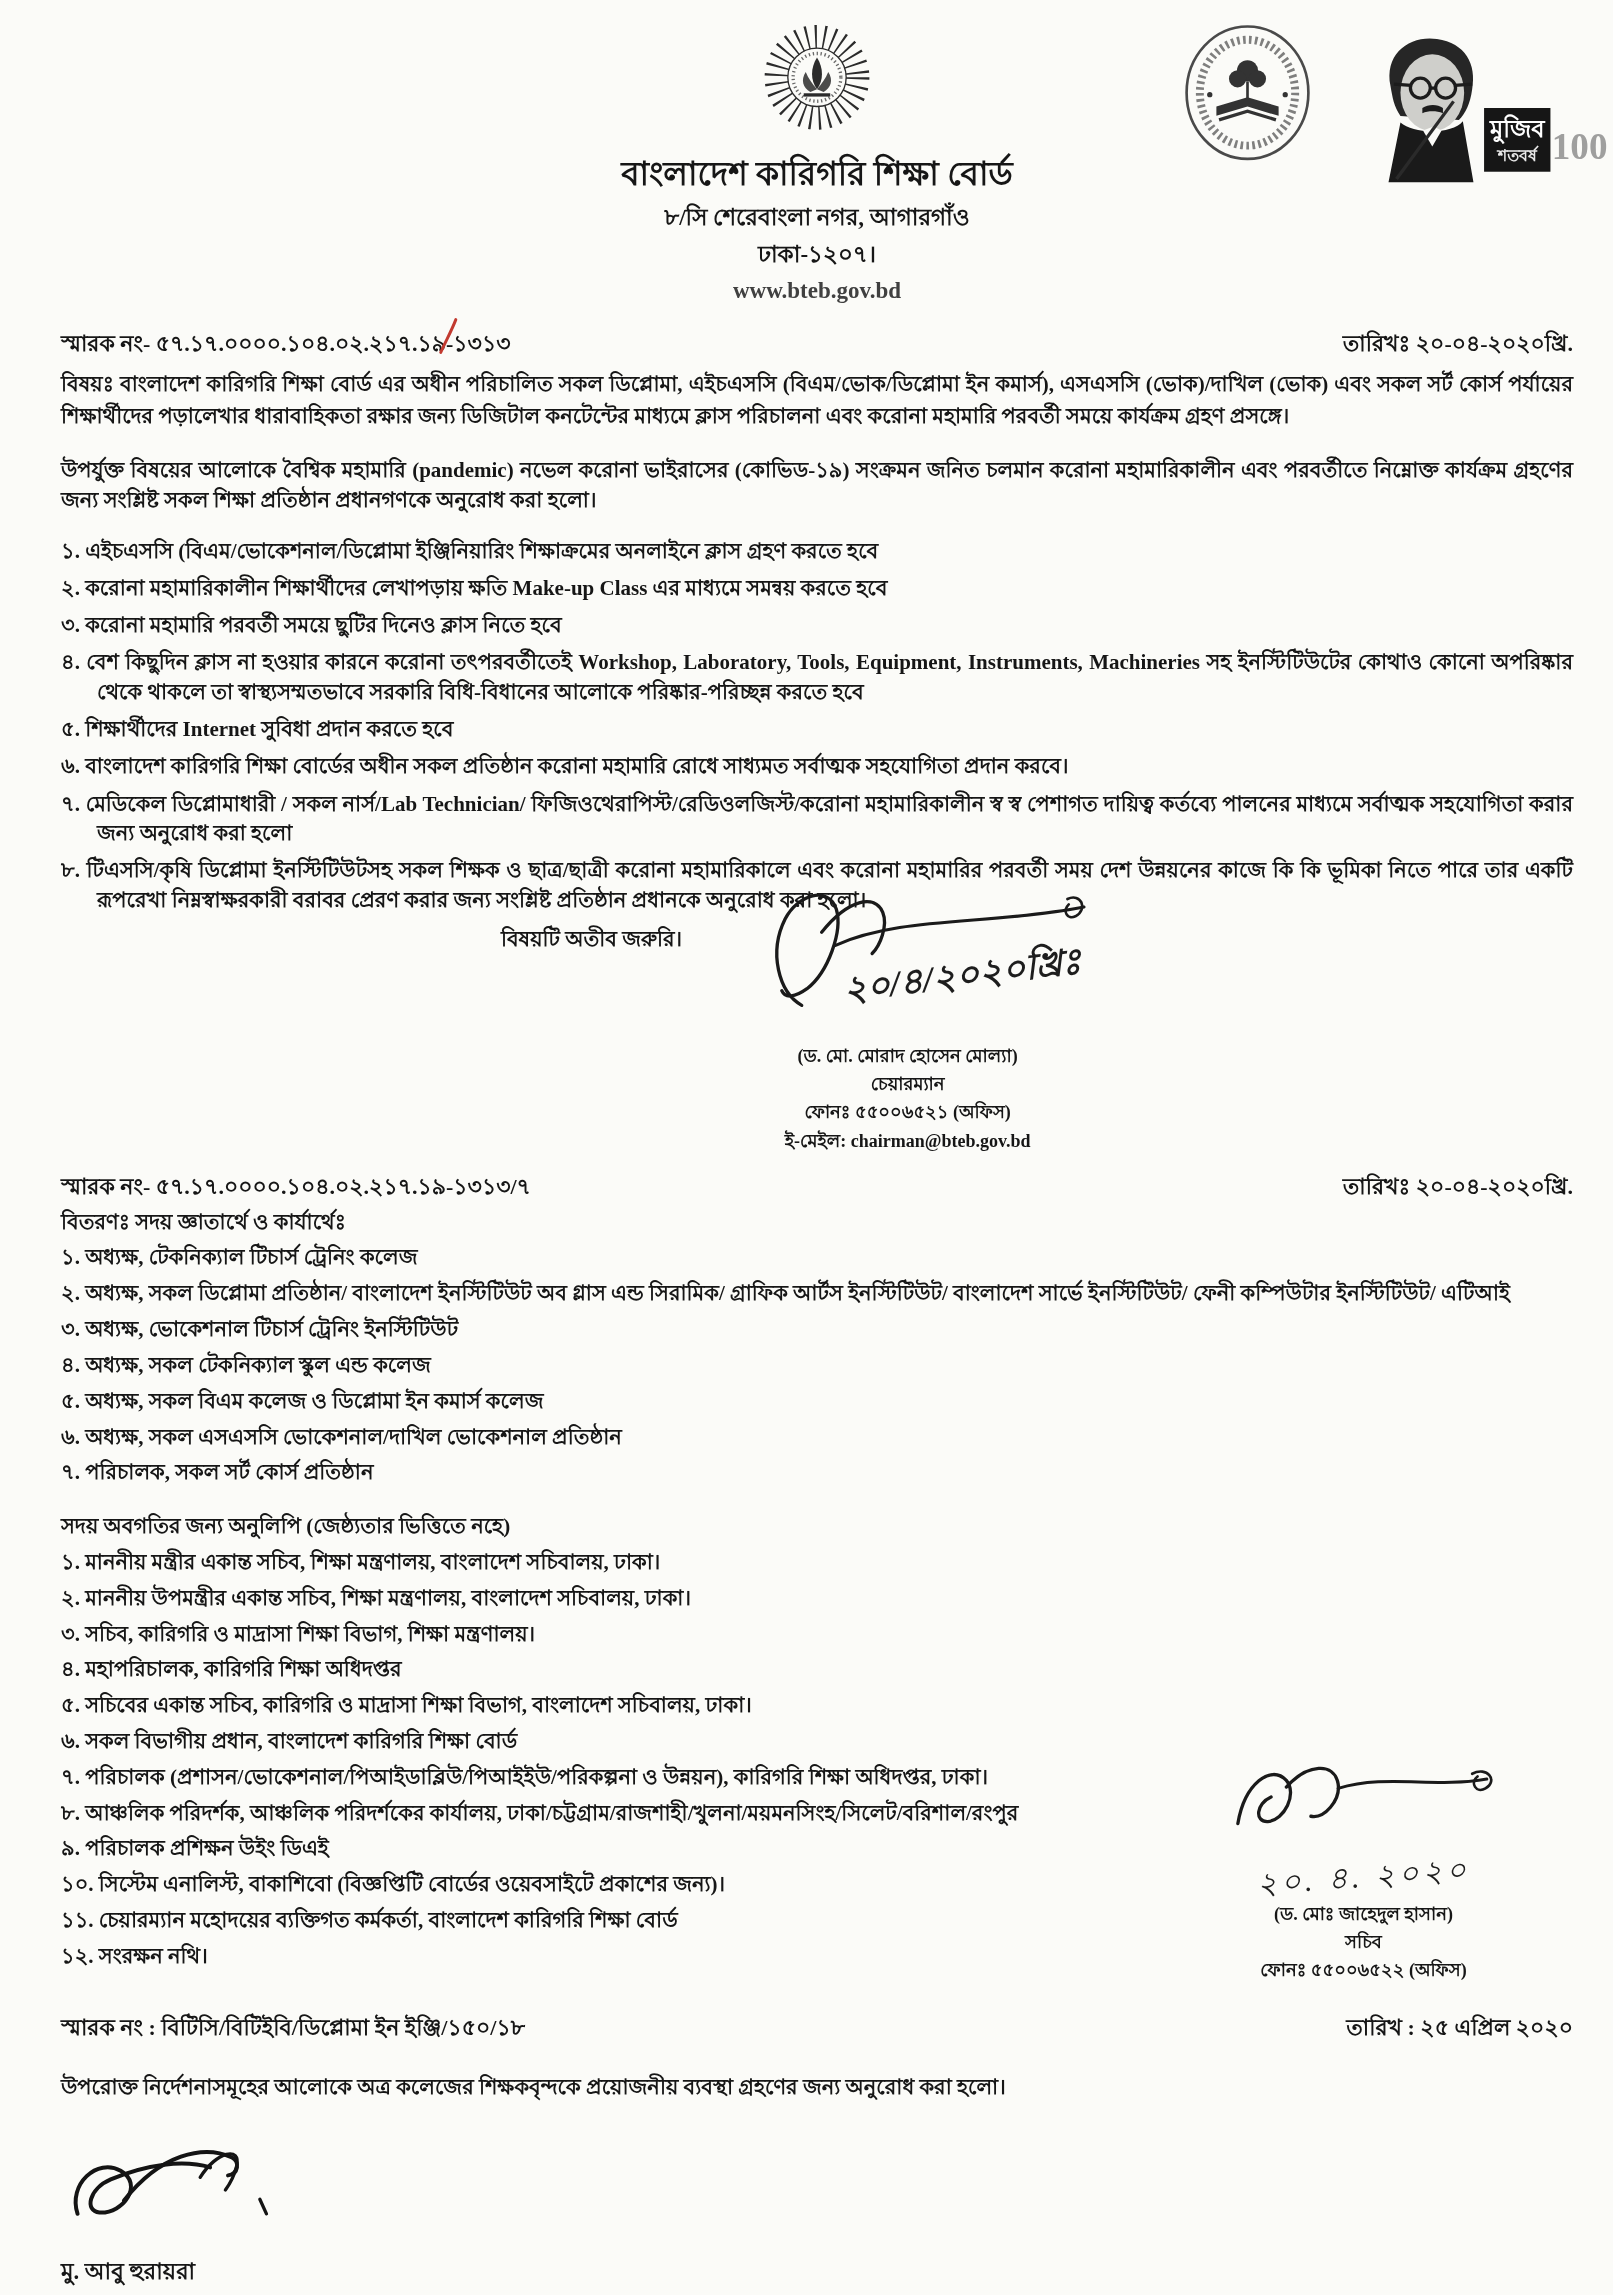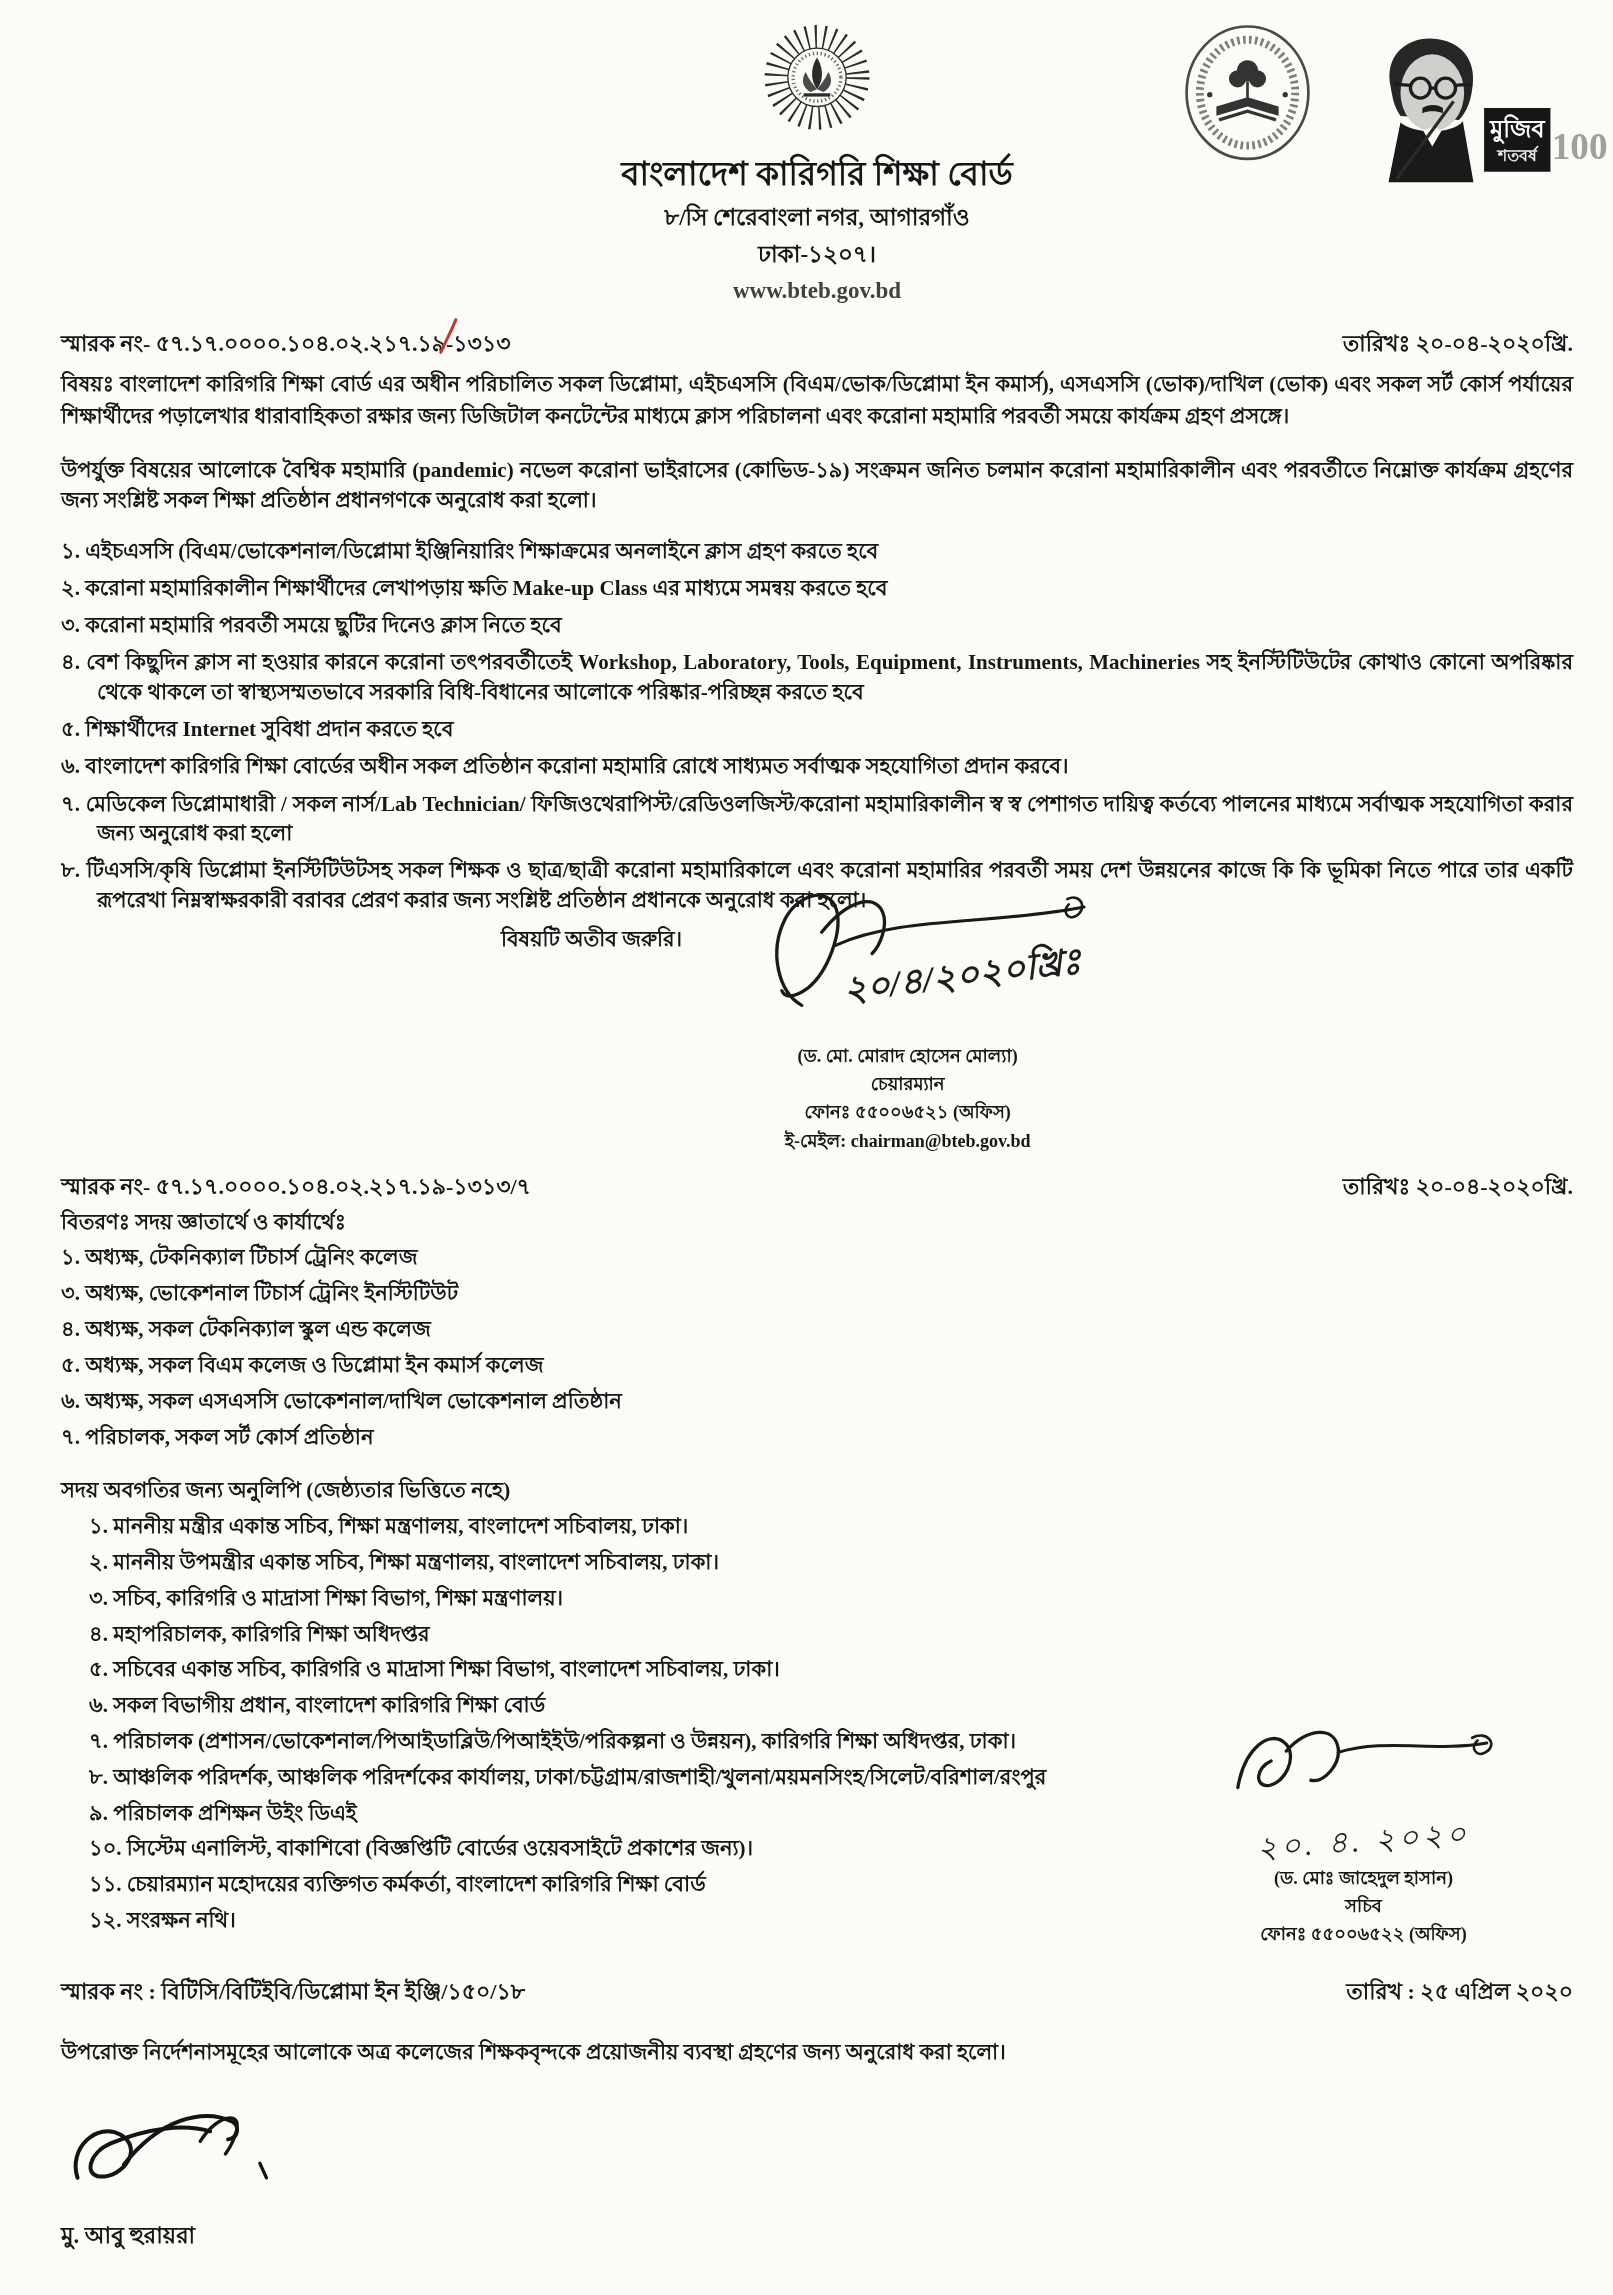--- a/index.html
+++ b/index.html
@@ -27,21 +27,21 @@
   .d-item{margin-top:7.3px;padding-left:36px;text-indent:-36px;text-align:justify;}
   
   .urgent-row{display:flex;justify-content:center;align-items:flex-start;margin-top:9.3px;}
   .urgent{font-weight:700;}
   .chairman-block{width:451px;text-align:center;margin-top:-46px;}
   .sig-line{margin-top:2.7px;font-size:18px;}
   .hand{font-style:italic;letter-spacing:4px;font-size:30.5px;font-weight:500;transform:rotate(-4deg);color:#1d1d1d;}
   .dist-heading{margin-top:5.3px;}
   .plain-list .item{margin-top:6px;padding-left:38px;text-indent:-38px;text-align:justify;}
   .copy-heading{margin-top:24px;}
-  .copies-wrap{position:relative;margin-left:28px;}
+  .copies-wrap{position:relative;}
   .secretary-block{position:absolute;right:4px;top:199px;width:411px;text-align:center;}
   .memo-row.third{margin-top:40px;}
   .forward-note{margin-top:30.5px;}
   .principal-block{margin-top:30.5px;width:504px;}
   .principal-block .sig-line{text-align:left;font-size:22.6px;margin-top:13.3px;}
   svg{overflow:visible;}
 </style>
 </head>
 <body>
 
@@ -147,20 +147,21 @@
   <div class="memo-row">
     <span>স্মারক নং- ৫৭.১৭.০০০০.১০৪.০২.২১৭.১৯-১৩১৩/৭</span>
     <span>তারিখঃ ২০-০৪-২০২০খ্রি.</span>
   </div>
 
   <div class="dist-heading">বিতরণঃ সদয় জ্ঞাতার্থে ও কার্যার্থেঃ</div>
   <div class="plain-list">
 
       <div class="item">১. অধ্যক্ষ, টেকনিক্যাল টিচার্স ট্রেনিং কলেজ</div>
 
+      <div class="item">২. অধ্যক্ষ, সকল ডিপ্লোমা প্রতিষ্ঠান/ বাংলাদেশ ইনস্টিটিউট অব গ্লাস এন্ড সিরামিক/ গ্রাফিক আর্টস ইনস্টিটিউট/ বাংলাদেশ সার্ভে ইনস্টিটিউট/ ফেনী কম্পিউটার ইনস্টিটিউট/ এটিআই</div>
 
       <div class="item">৩. অধ্যক্ষ, ভোকেশনাল টিচার্স ট্রেনিং ইনস্টিটিউট</div>
 
       <div class="item">৪. অধ্যক্ষ, সকল টেকনিক্যাল স্কুল এন্ড কলেজ</div>
 
       <div class="item">৫. অধ্যক্ষ, সকল বিএম কলেজ ও ডিপ্লোমা ইন কমার্স কলেজ</div>
 
       <div class="item">৬. অধ্যক্ষ, সকল এসএসসি ভোকেশনাল/দাখিল ভোকেশনাল প্রতিষ্ঠান</div>
 
       <div class="item">৭. পরিচালক, সকল সর্ট কোর্স প্রতিষ্ঠান</div>

